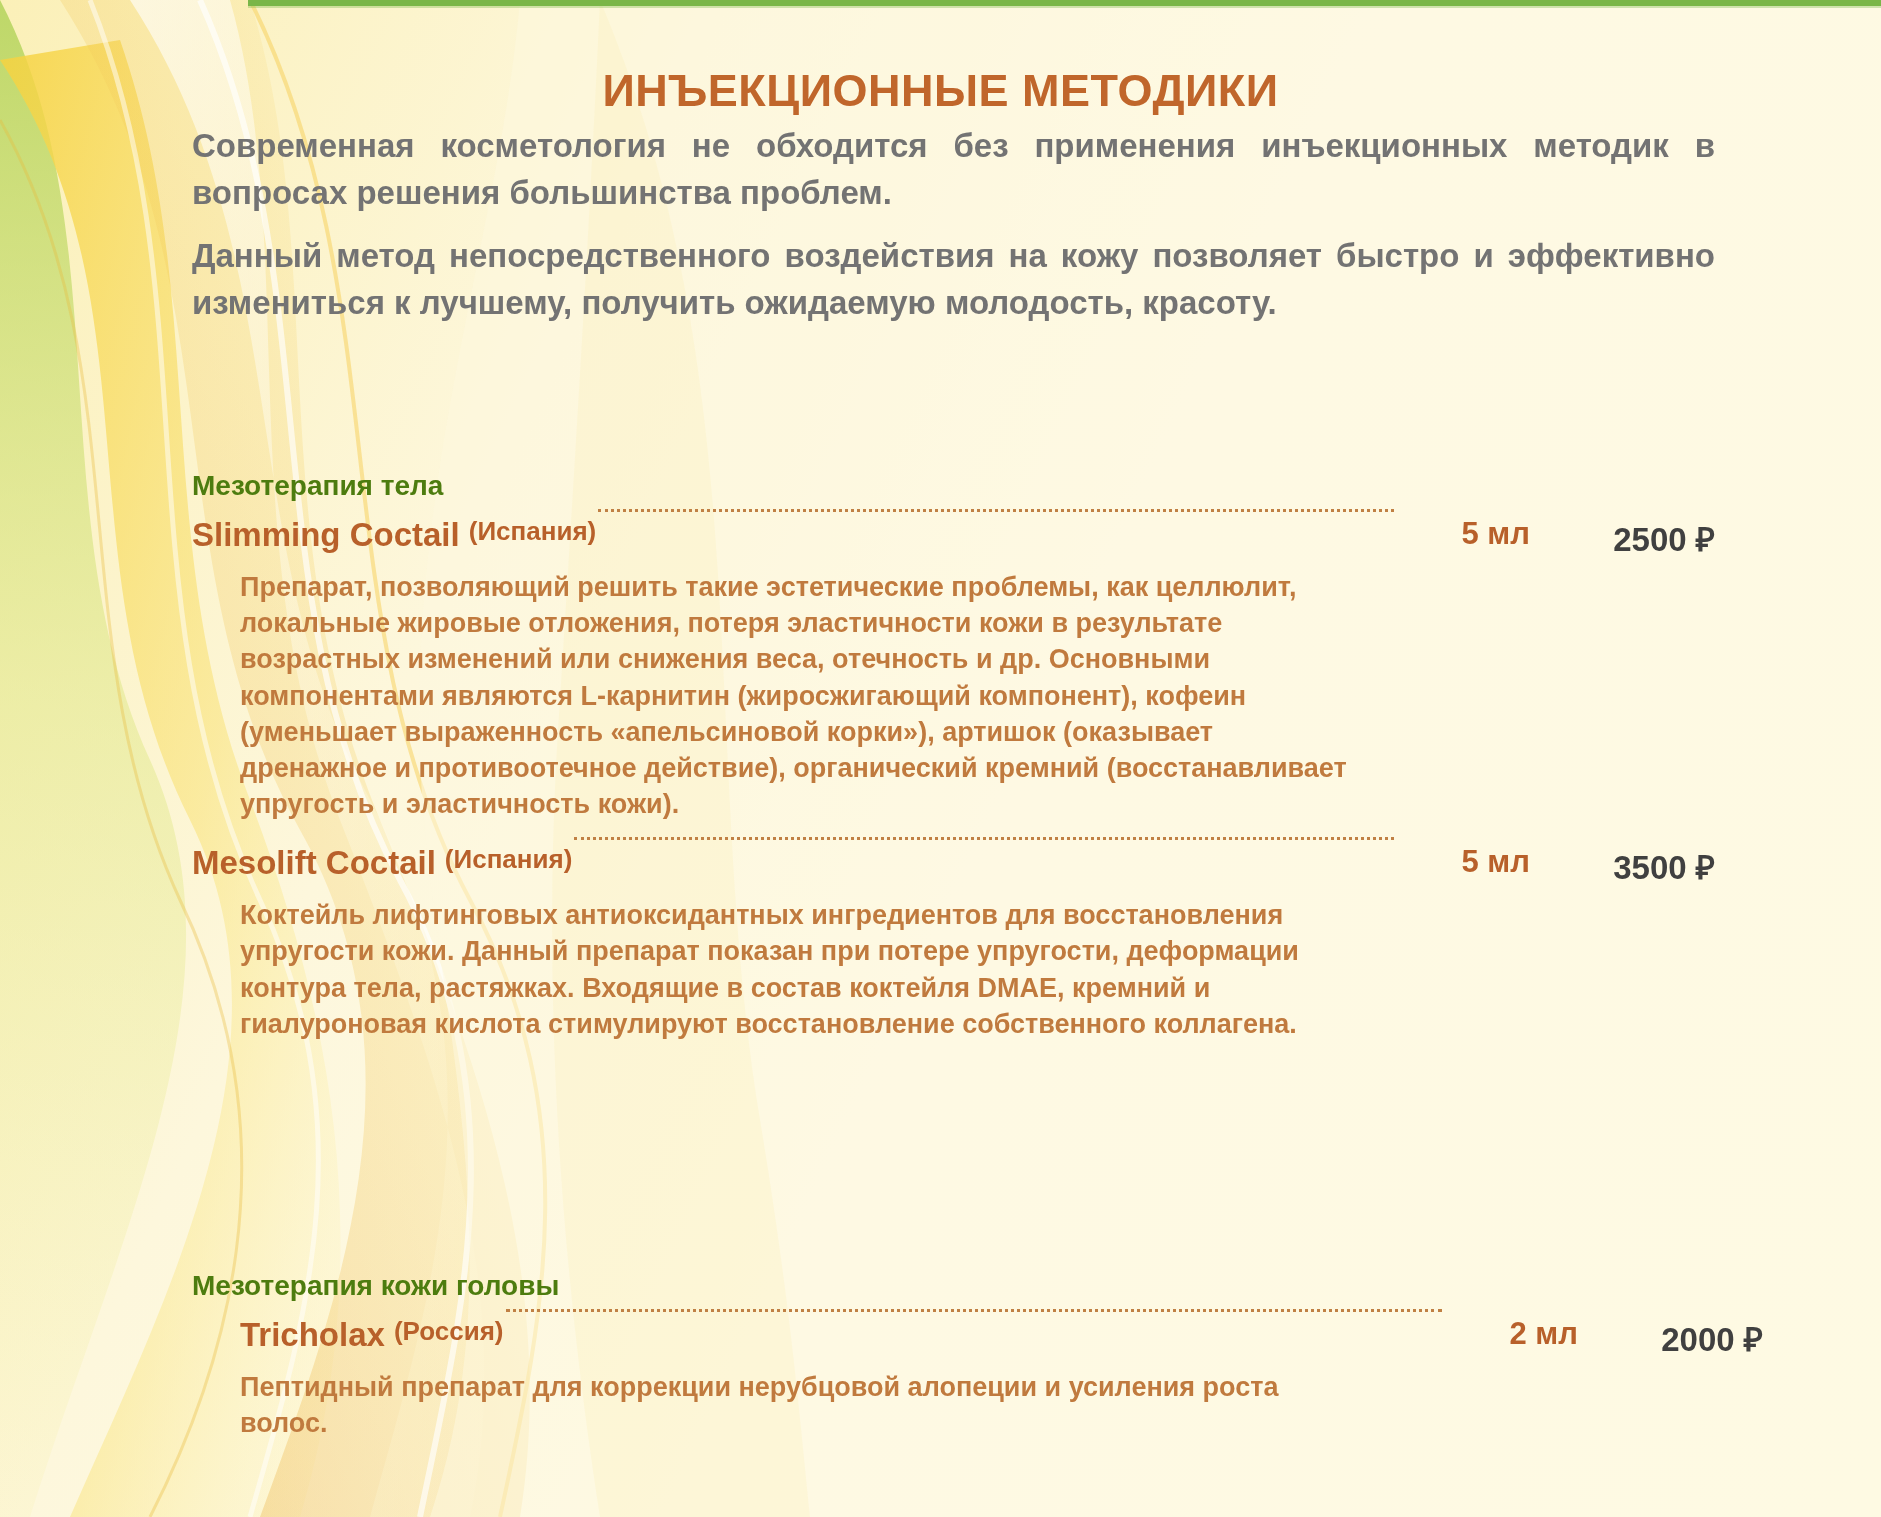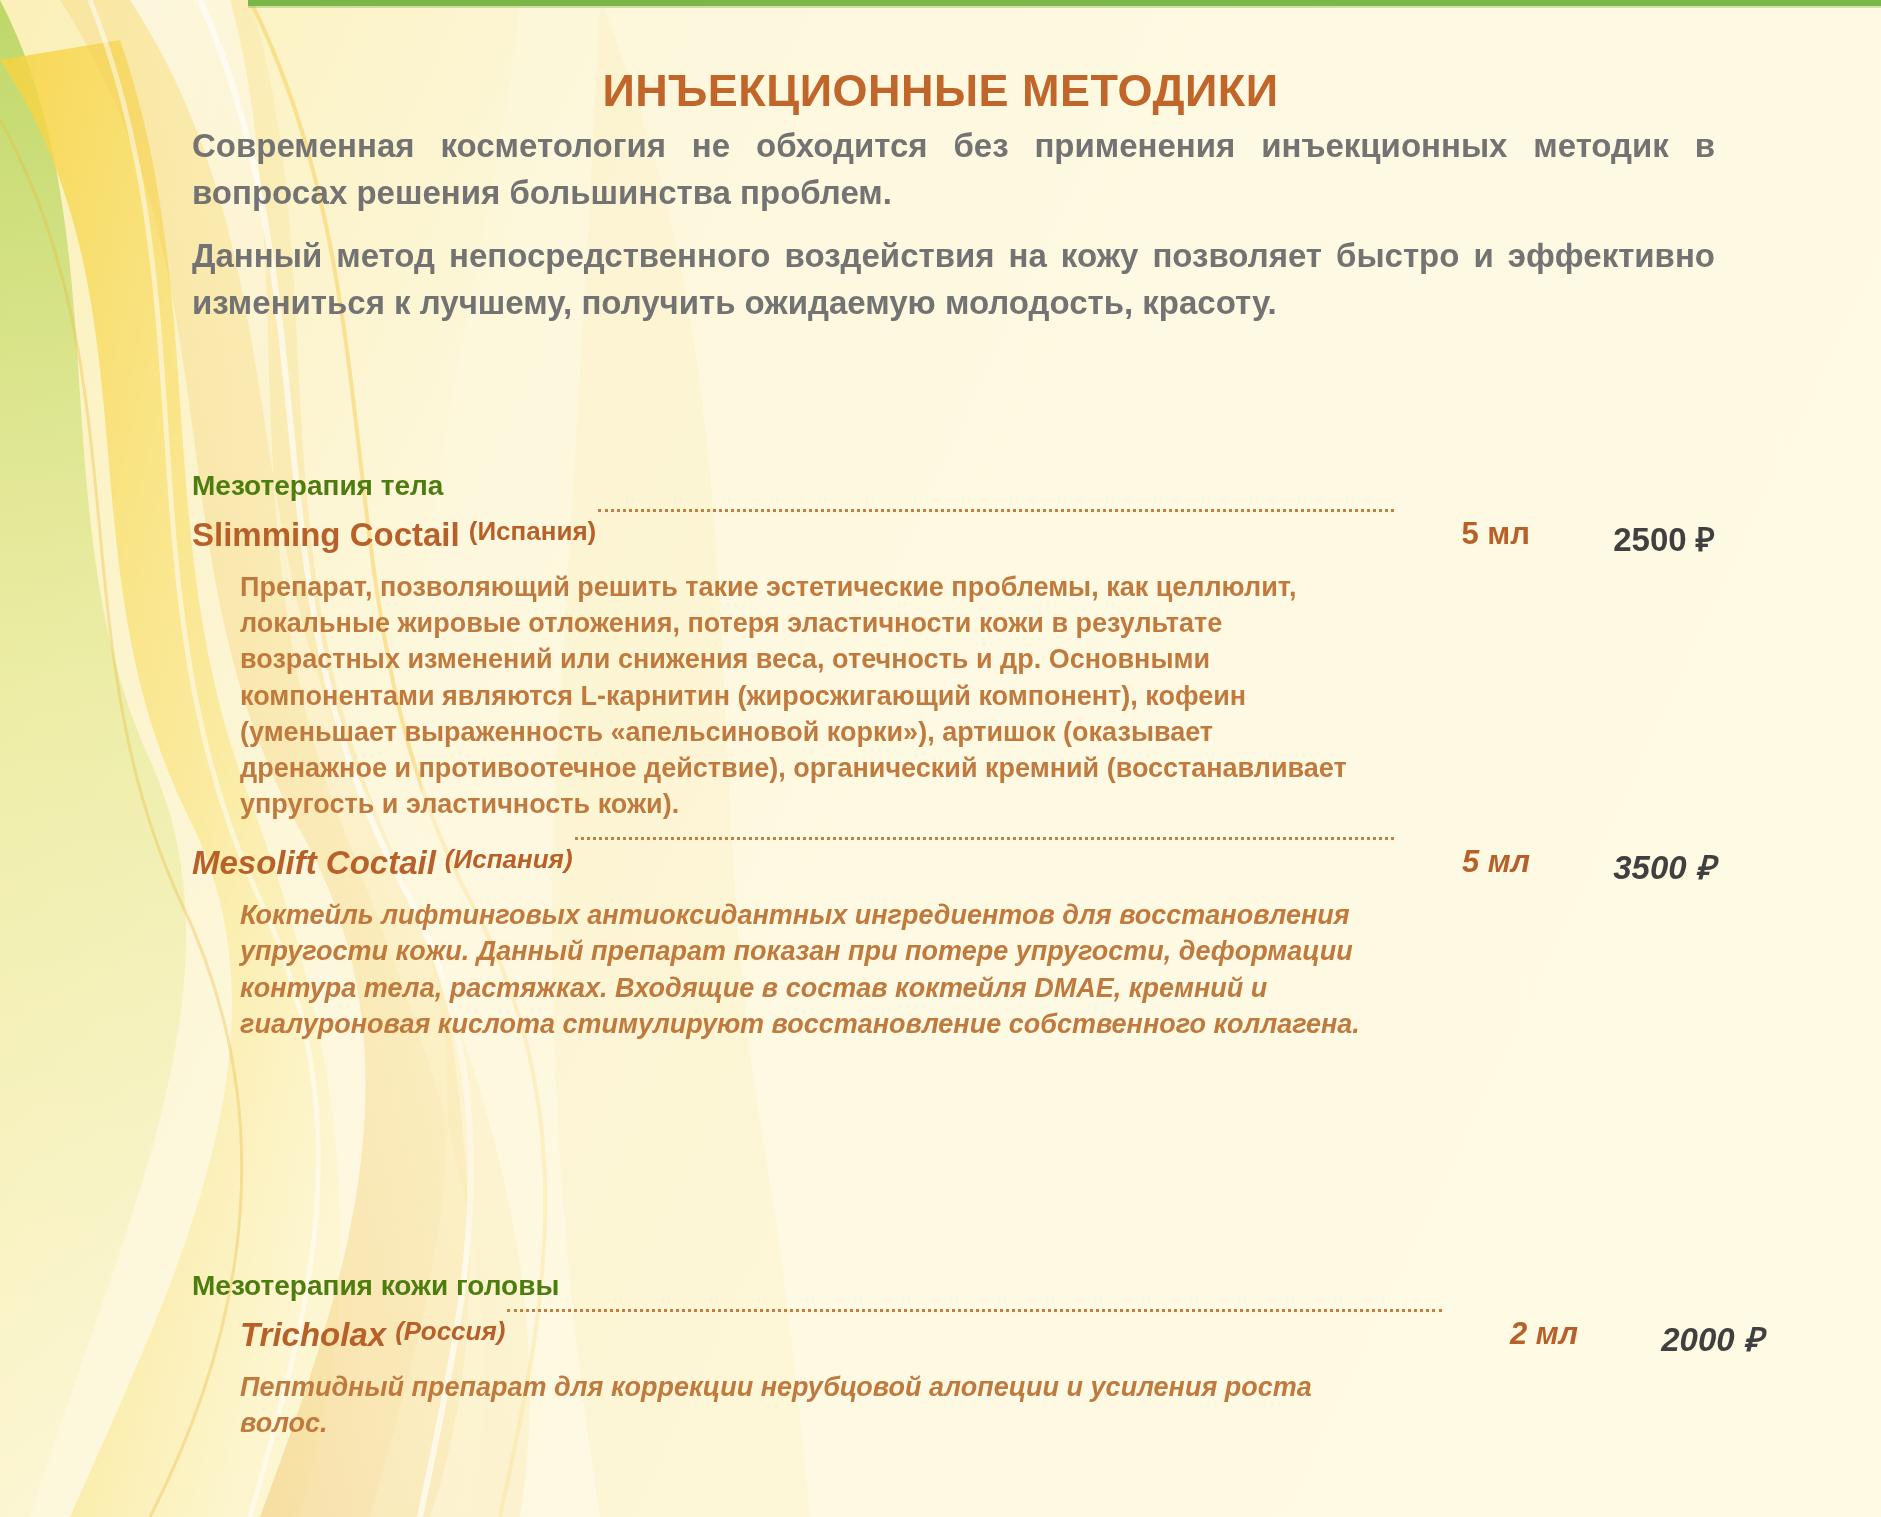--- a/index.html
+++ b/index.html
@@ -138,21 +138,21 @@
   .item-desc {
     font-size: 27px;
     font-weight: bold;
     color: #c07a3e;
     line-height: 1.34;
     margin: 8px 0 0 48px;
     max-width: 1120px;
   }
 
   .item-block { margin-bottom: 22px; }
-  .item-block:last-child { margin-bottom: 0; font-style: italic; }
+  .item-block:last-child { margin-bottom: 0; }
 
   .sec-scalp .item-line { padding-left: 48px; }
   .sec-scalp .item-desc { margin-left: 48px; }
 </style>
 </head>
 <body>
 
 <div class="bg-base"></div>
 
 <div class="bg-swoosh">

